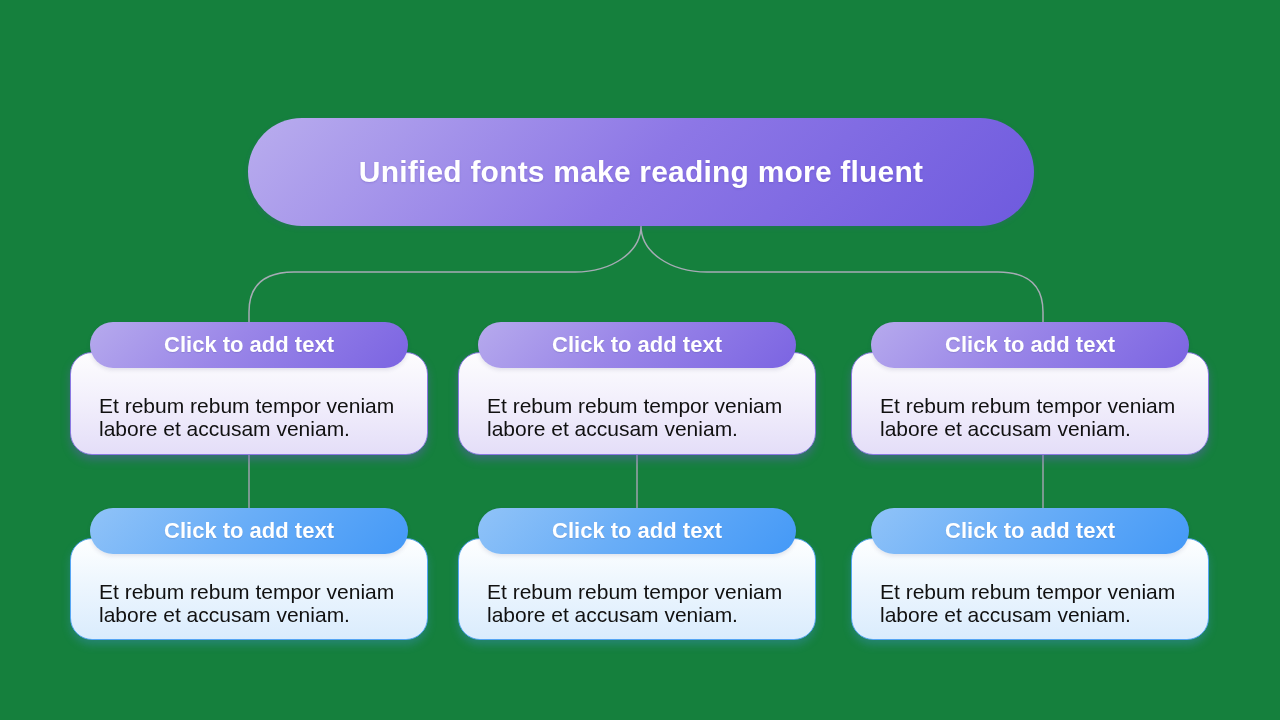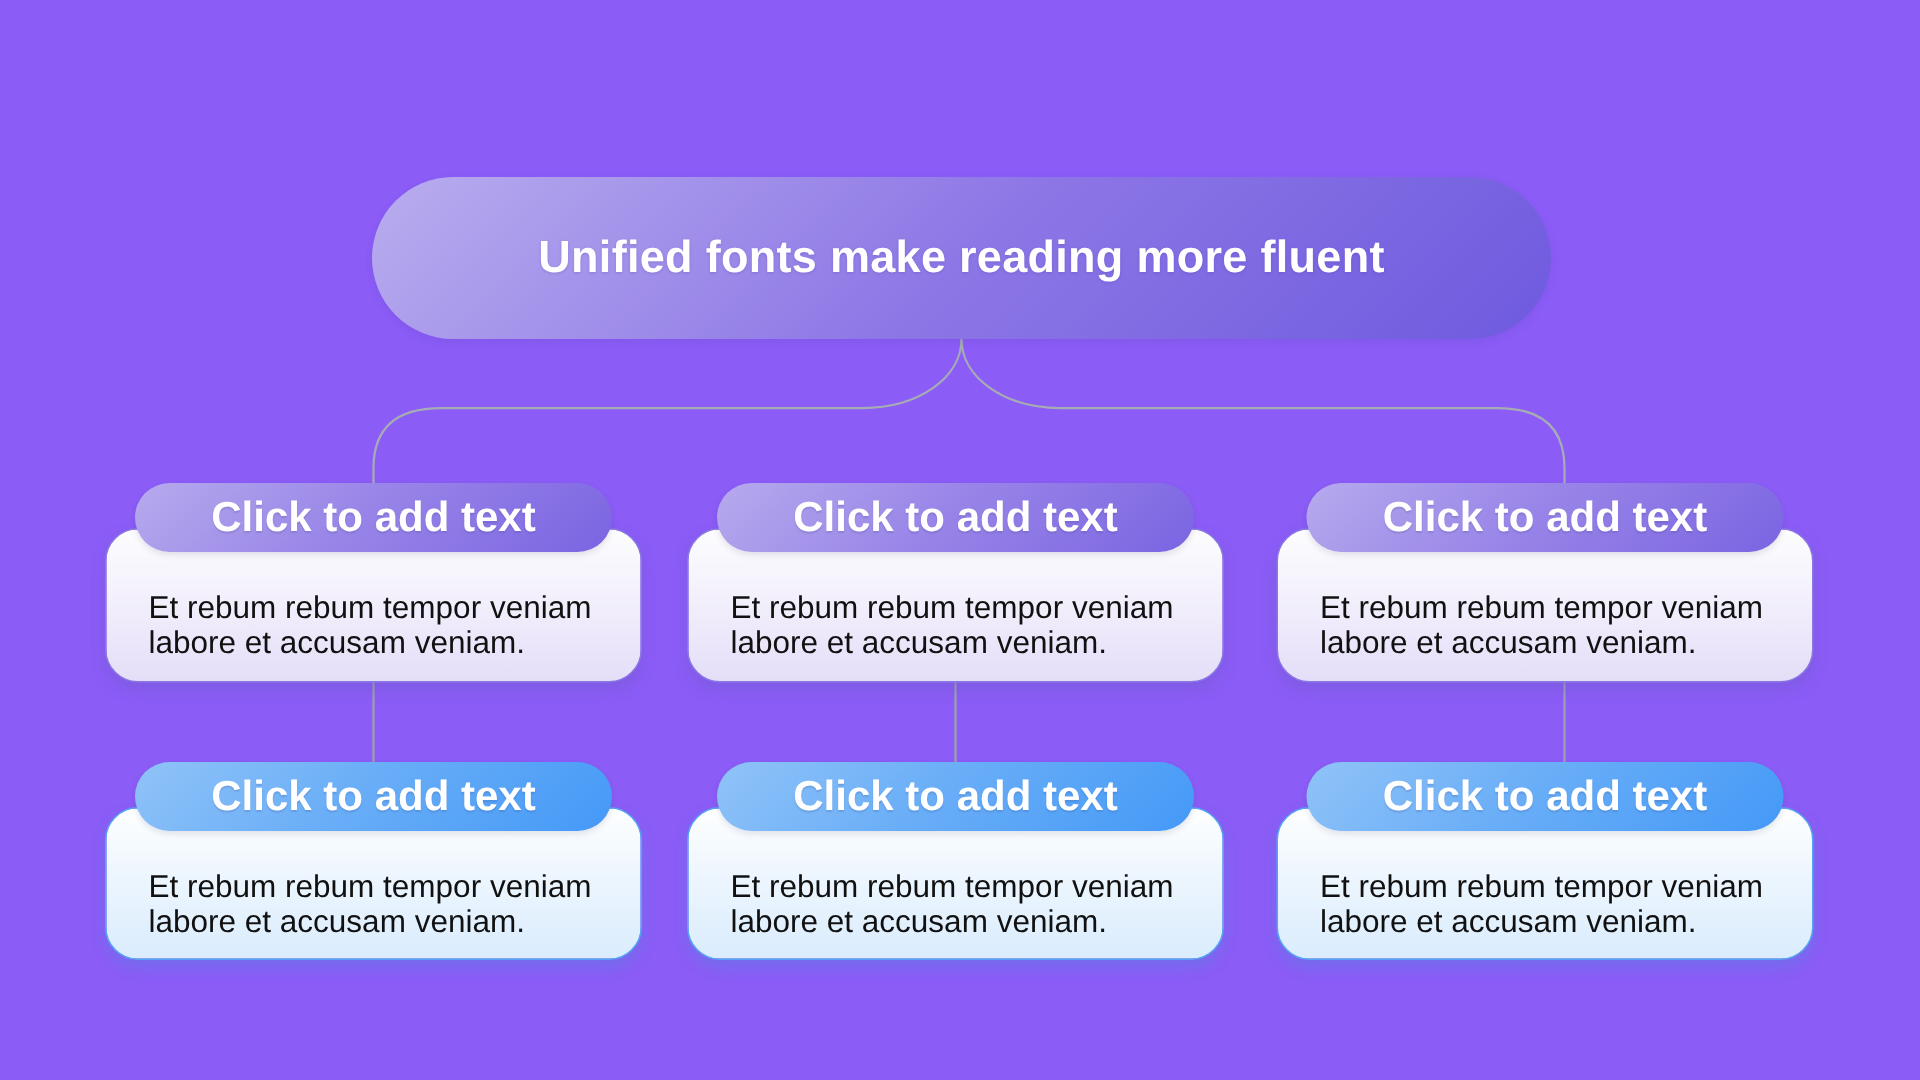--- a/index.html
+++ b/index.html
@@ -1,20 +1,20 @@
 <!DOCTYPE html>
 <html><head>
 <meta charset="utf-8">
 <style>
   html, body { margin: 0; padding: 0; background: #ffffff; }
   .stage {
     position: relative;
     width: 1280px;
     height: 720px;
-    background: #8b5cf6;
+    background: #15803d;
     overflow: hidden;
     font-family: "Liberation Sans", sans-serif;
   }
   .connector-svg {
     position: absolute;
     left: 0; top: 0;
     width: 1280px; height: 720px;
   }
   
   .main-pill {
@@ -81,21 +81,21 @@
     box-shadow: 0 2px 4px rgba(40, 40, 90, 0.12);
   }
   .card.purple .card-header {
     background: linear-gradient(135deg, #b6aaed 0%, #9a86e8 45%, #7b64e2 100%);
   }
   .card.blue .card-header {
     background: linear-gradient(135deg, #90c3f8 0%, #6aaef7 45%, #4499f7 100%);
   }
   .card-header .hdr-label {
     color: #ffffff;
-    font-size: 28px;
+    font-size: 22px;
     font-weight: bold;
     text-shadow: 0 1px 1px rgba(50, 60, 120, 0.18);
   }
 </style>
 </head>
 <body>
 
 <div class="stage">
 
   <svg class="connector-svg" viewBox="0 0 1280 720" fill="none" xmlns="http://www.w3.org/2000/svg">

